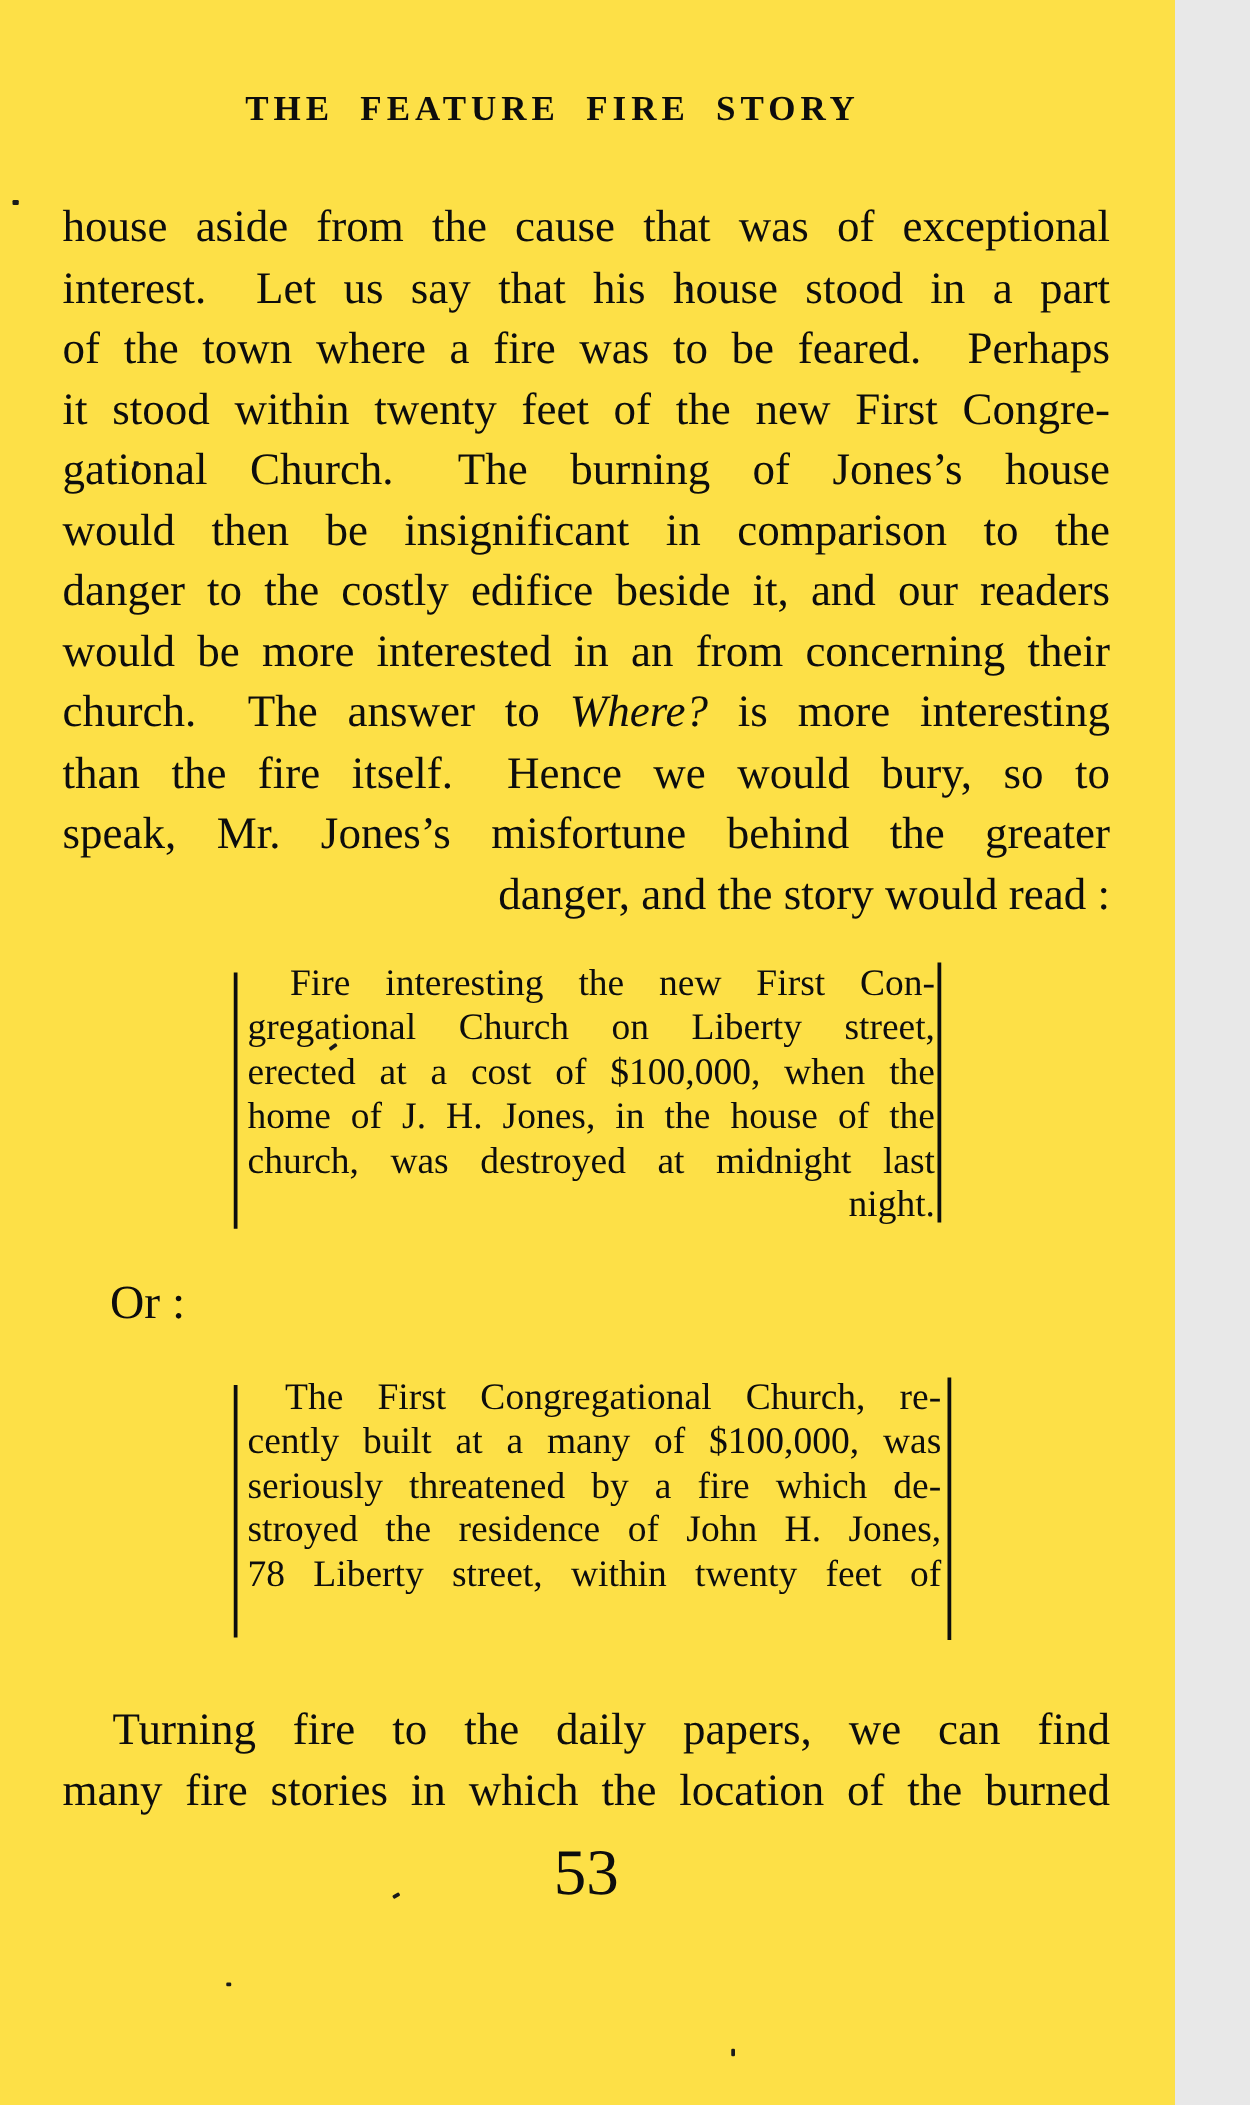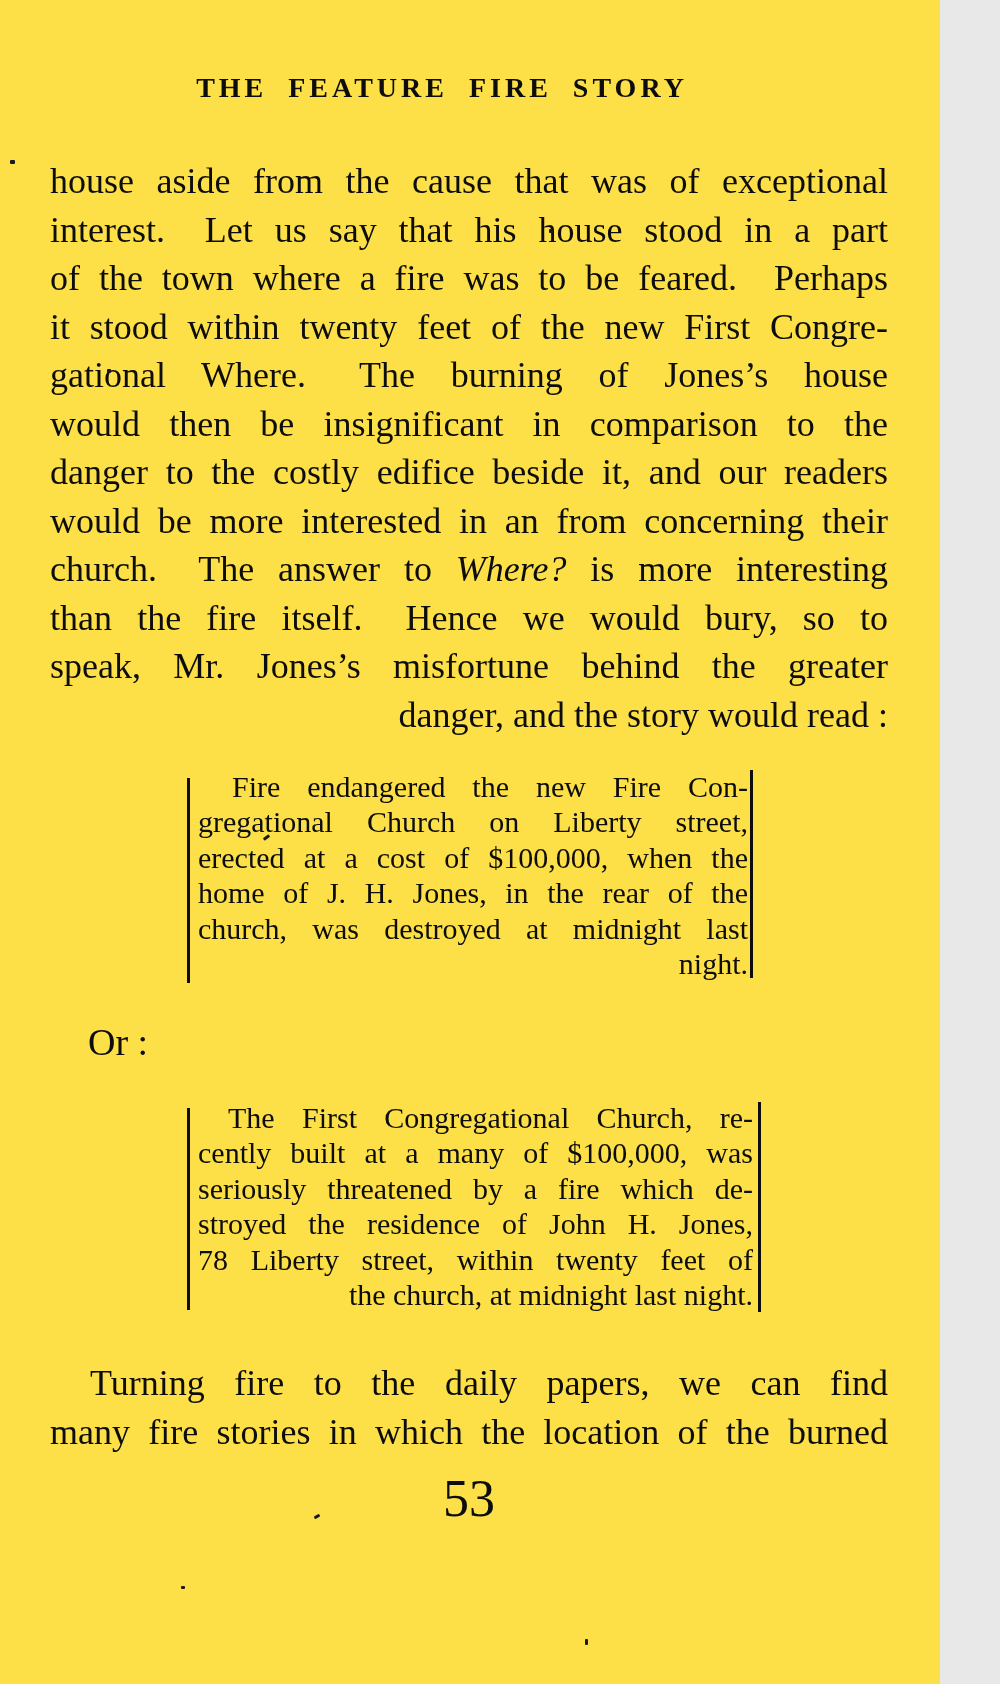--- a/index.html
+++ b/index.html
@@ -55,52 +55,51 @@
 
 <div class="page">
 
   <div class="title">THE FEATURE FIRE STORY</div>
 
   <div class="body-block">
     <div class="line jl">house aside from the cause that was of exceptional</div>
     <div class="line jl">interest.  Let us say that his house stood in a part</div>
     <div class="line jl">of the town where a fire was to be feared.  Perhaps</div>
     <div class="line jl">it stood within twenty feet of the new First Congre-</div>
-    <div class="line jl">gational Where.  The burning of Jones’s house</div>
+    <div class="line jl">gational Church.  The burning of Jones’s house</div>
     <div class="line jl">would then be insignificant in comparison to the</div>
     <div class="line jl">danger to the costly edifice beside it, and our readers</div>
     <div class="line jl">would be more interested in an from concerning their</div>
     <div class="line jl"><span>church.  The answer to </span><span class="em">Where?</span><span> is more interesting</span></div>
     <div class="line jl">than the fire itself.  Hence we would bury, so to</div>
     <div class="line jl">speak, Mr. Jones’s misfortune behind the greater</div>
     <div class="line ll">danger, and the story would read :</div>
   </div>
 
   <div class="vrule vrule-q1-left"></div>
   <div class="vrule vrule-q1-right"></div>
   <div class="quote quote1">
-    <div class="line jl indent34">Fire endangered the new Fire Con-</div>
+    <div class="line jl indent34">Fire interesting the new First Con-</div>
     <div class="line jl">gregational Church on Liberty street,</div>
     <div class="line jl">erected at a cost of $100,000, when the</div>
-    <div class="line jl">home of J. H. Jones, in the rear of the</div>
+    <div class="line jl">home of J. H. Jones, in the house of the</div>
     <div class="line jl">church, was destroyed at midnight last</div>
     <div class="line ll">night.</div>
   </div>
 
   <div class="or-label">Or :</div>
 
   <div class="vrule vrule-q2-left"></div>
   <div class="vrule vrule-q2-right"></div>
   <div class="quote quote2">
     <div class="line jl indent30">The First Congregational Church, re-</div>
     <div class="line jl">cently built at a many of $100,000, was</div>
     <div class="line jl">seriously threatened by a fire which de-</div>
     <div class="line jl">stroyed the residence of John H. Jones,</div>
     <div class="line jl">78 Liberty street, within twenty feet of</div>
-    <div class="line ll">the church, at midnight last night.</div>
   </div>
 
   <div class="closing-block">
     <div class="line jl indent40">Turning fire to the daily papers, we can find</div>
     <div class="line jl">many fire stories in which the location of the burned</div>
   </div>
 
   <div class="page-number">53</div>
 
   <div class="speck sp1"></div>

